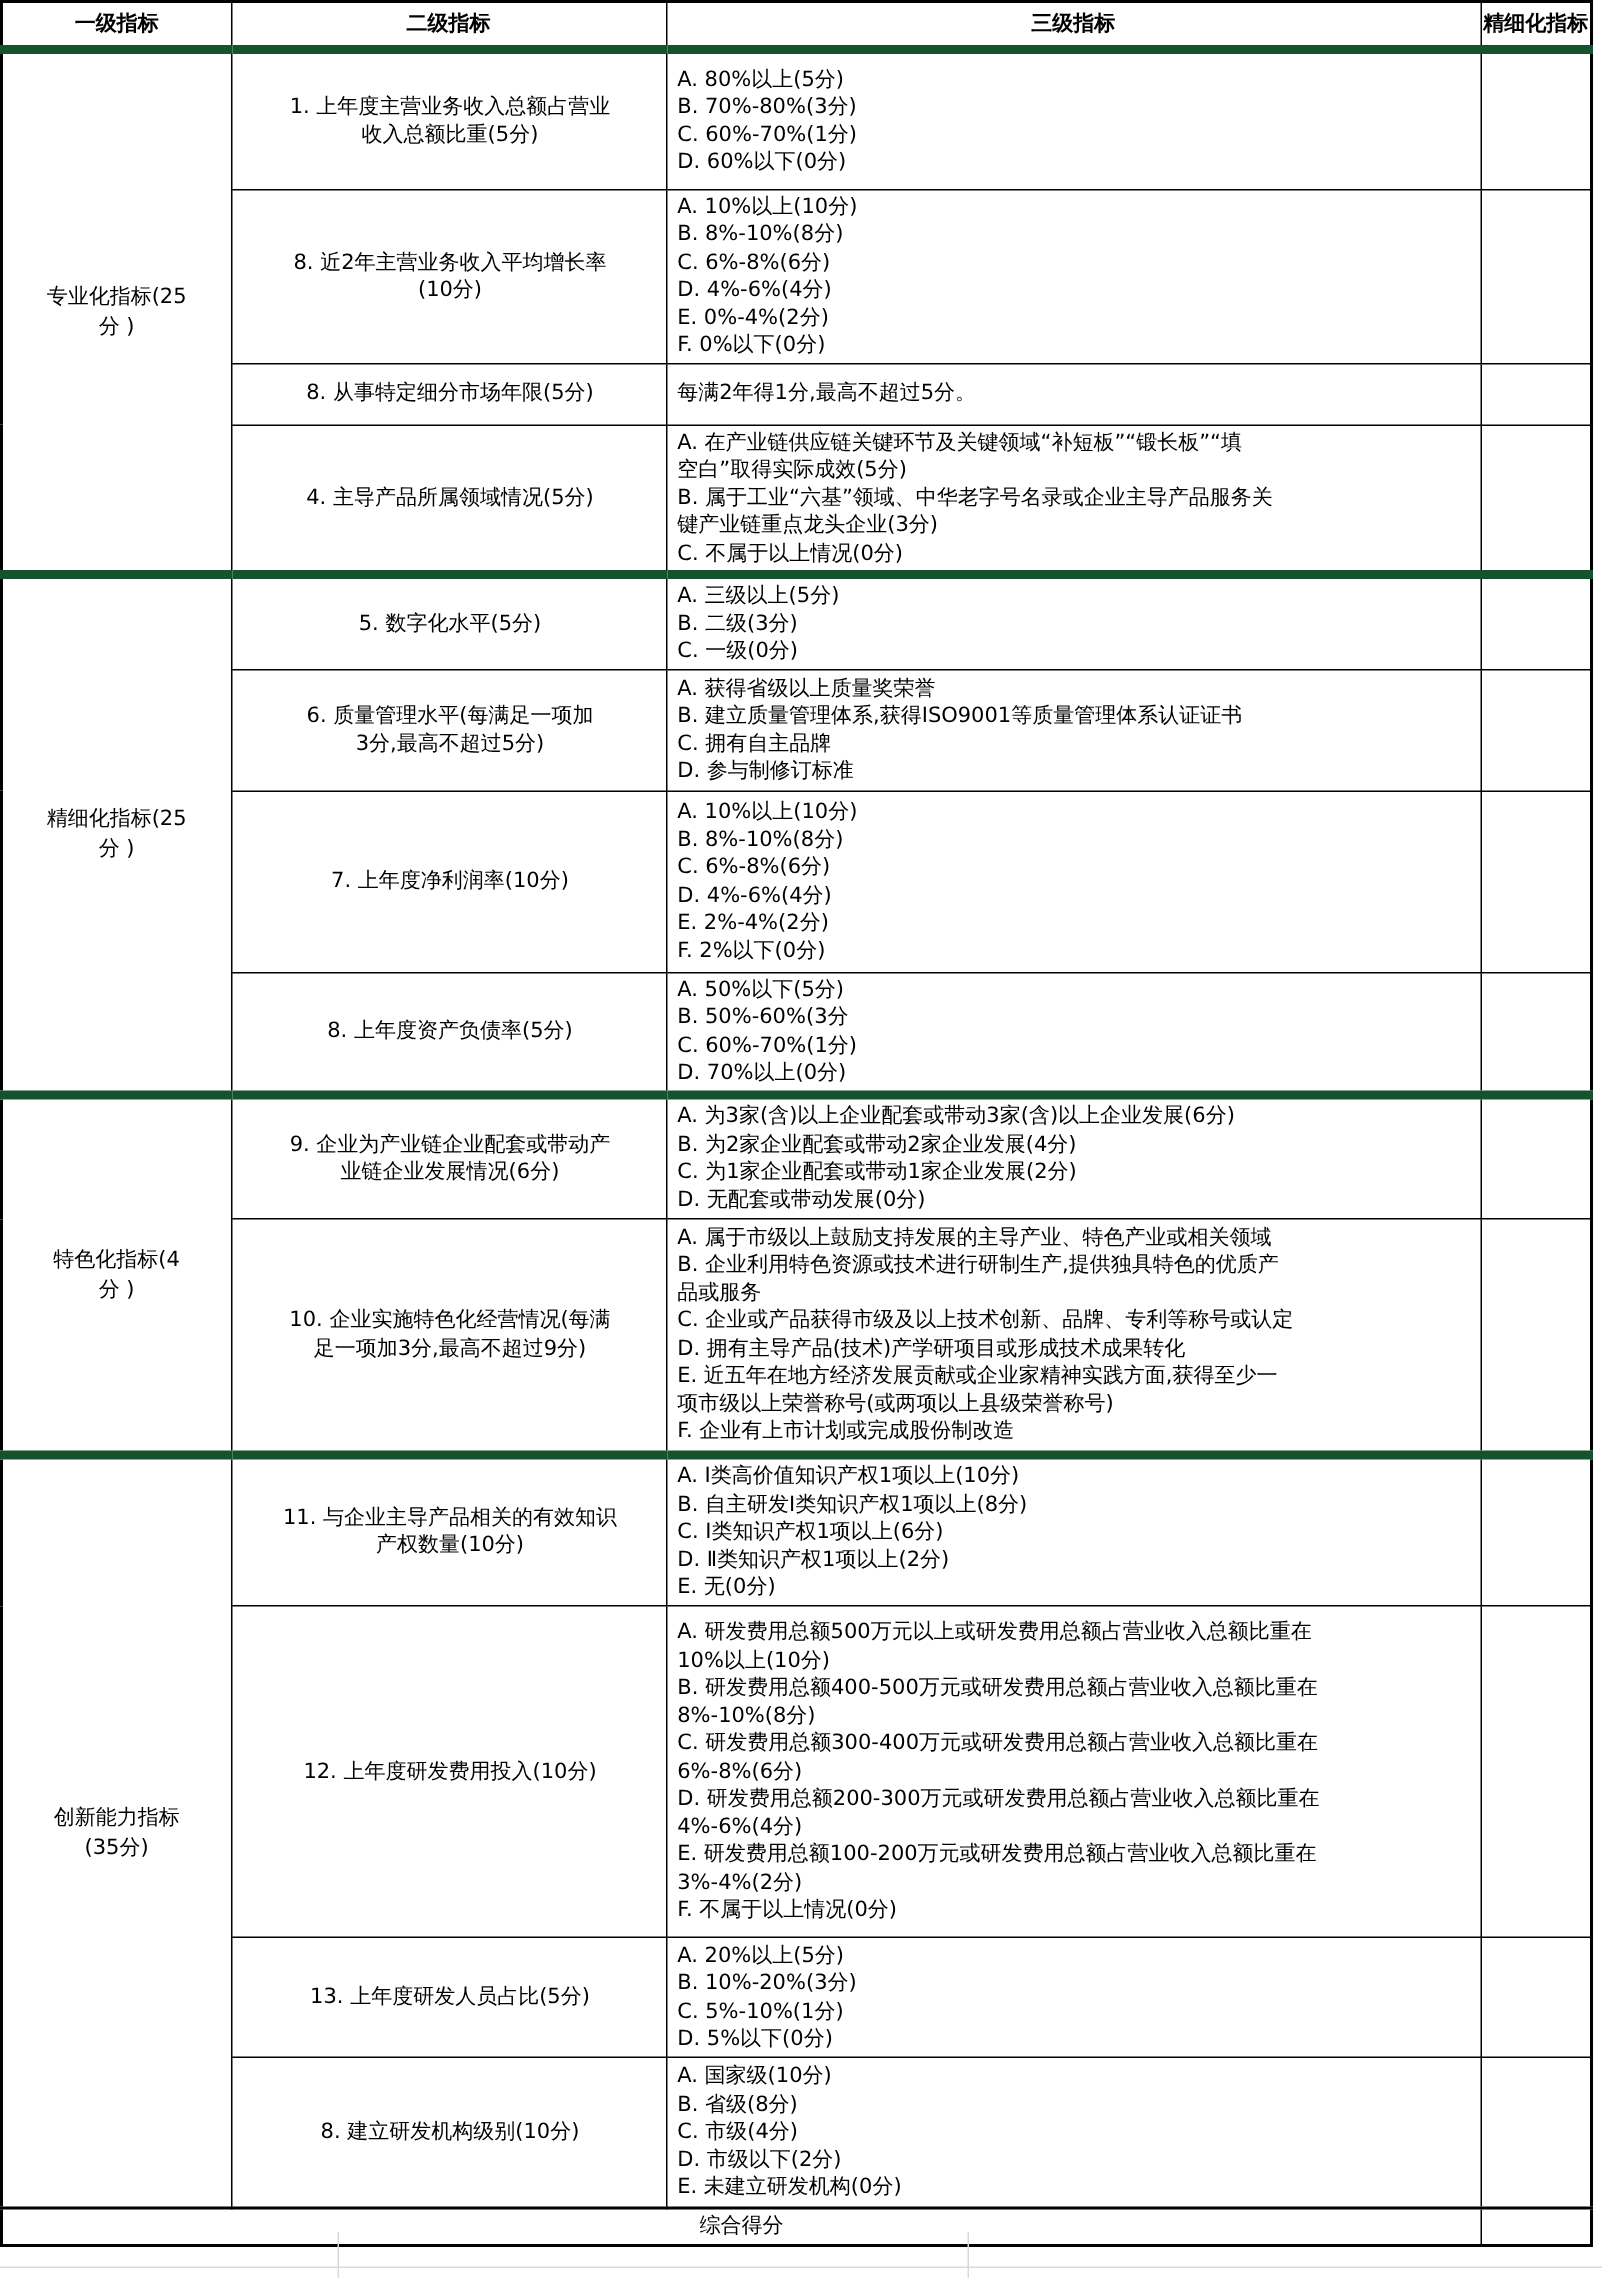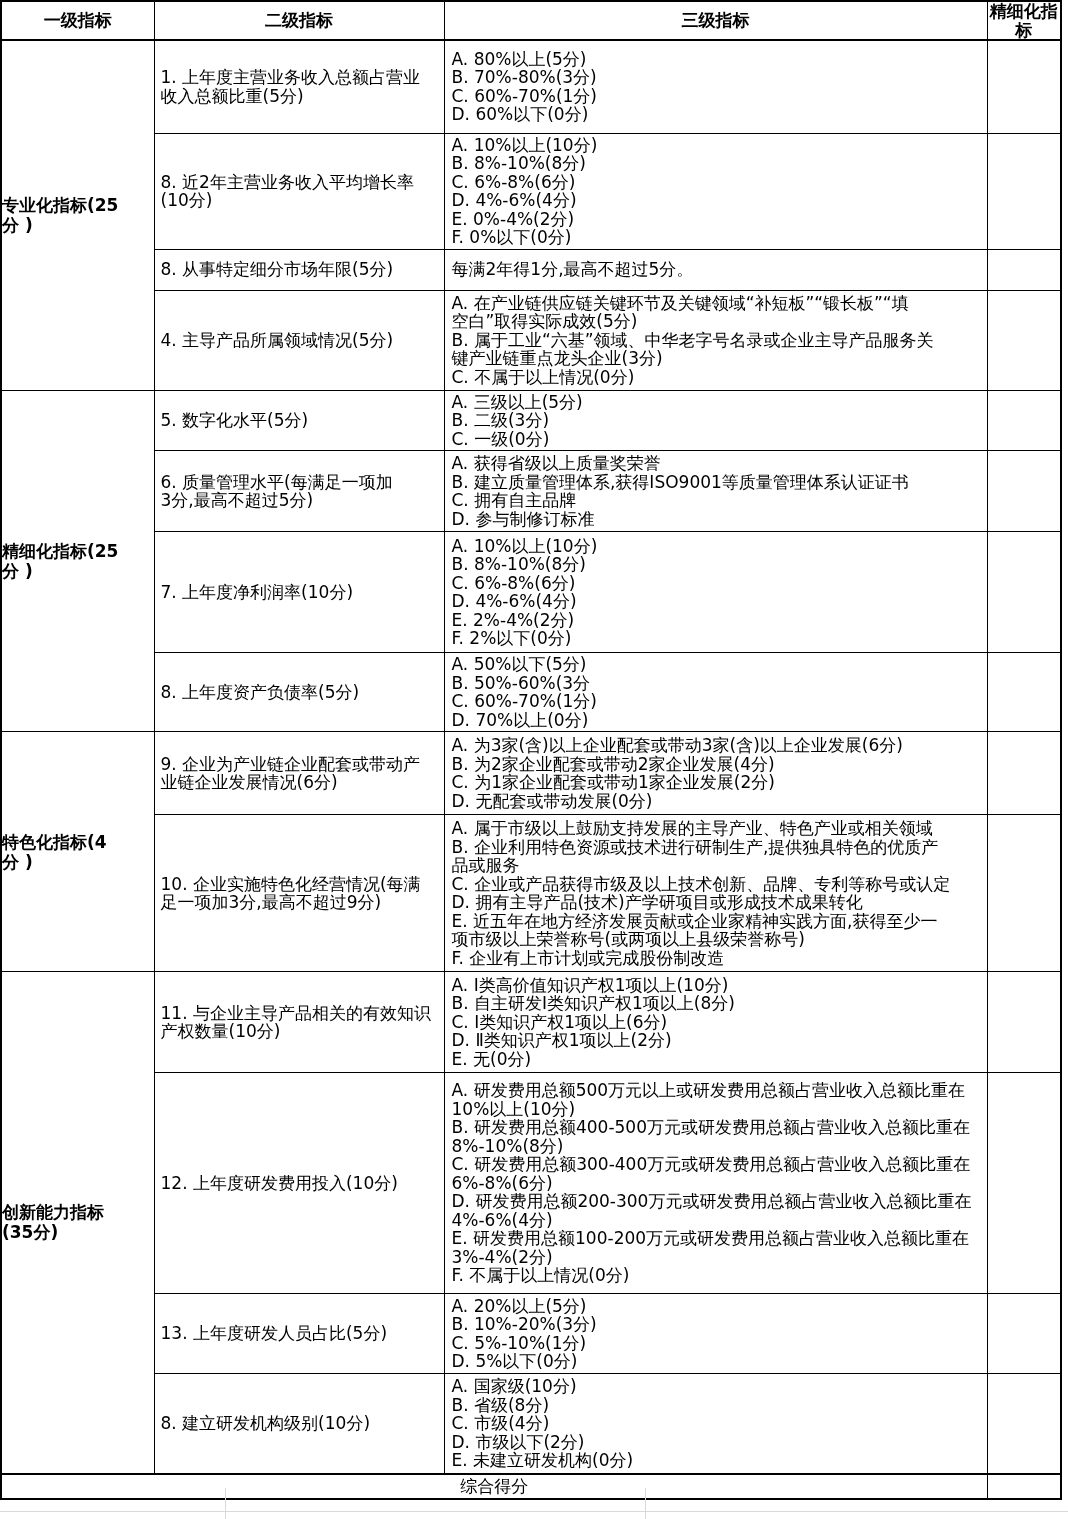--- a/index.html
+++ b/index.html
@@ -18,37 +18,38 @@
     top: 0;
     width: 1060px;
     border-collapse: collapse;
     table-layout: fixed;
     border: 2px solid #000000;
   }
   .score-table td, .score-table th {
     border: 1px solid #000000;
     padding: 0;
     vertical-align: middle;
-    font-size: 17px;
+    font-size: 14px;
     line-height: 18.5px;
     overflow: hidden;
   }
   .score-table th {
     font-weight: bold;
     text-align: center;
     border-bottom: 2px solid #000000;
   }
-  tr.sec > td { border-top: 1px solid #14532d; margin-top: 19px; }
+  tr.sec > td { border-top: 6px solid #14532d; margin-top: 19px; }
   td.lvl1 {
-    font-weight: bold;
+    font-weight: normal;
+    text-align: center;
     white-space: pre-line;
     line-height: 20px;
   }
   td.ind {
-    text-align: left;
+    text-align: center;
     padding: 2px 4px 2px 6px;
     white-space: pre-line;
   }
   td.crit {
     text-align: left;
     padding: 2px 4px 2px 7px;
     white-space: pre-line;
   }
   tr.footer-row > td {
     border-top: 2px solid #000000;

